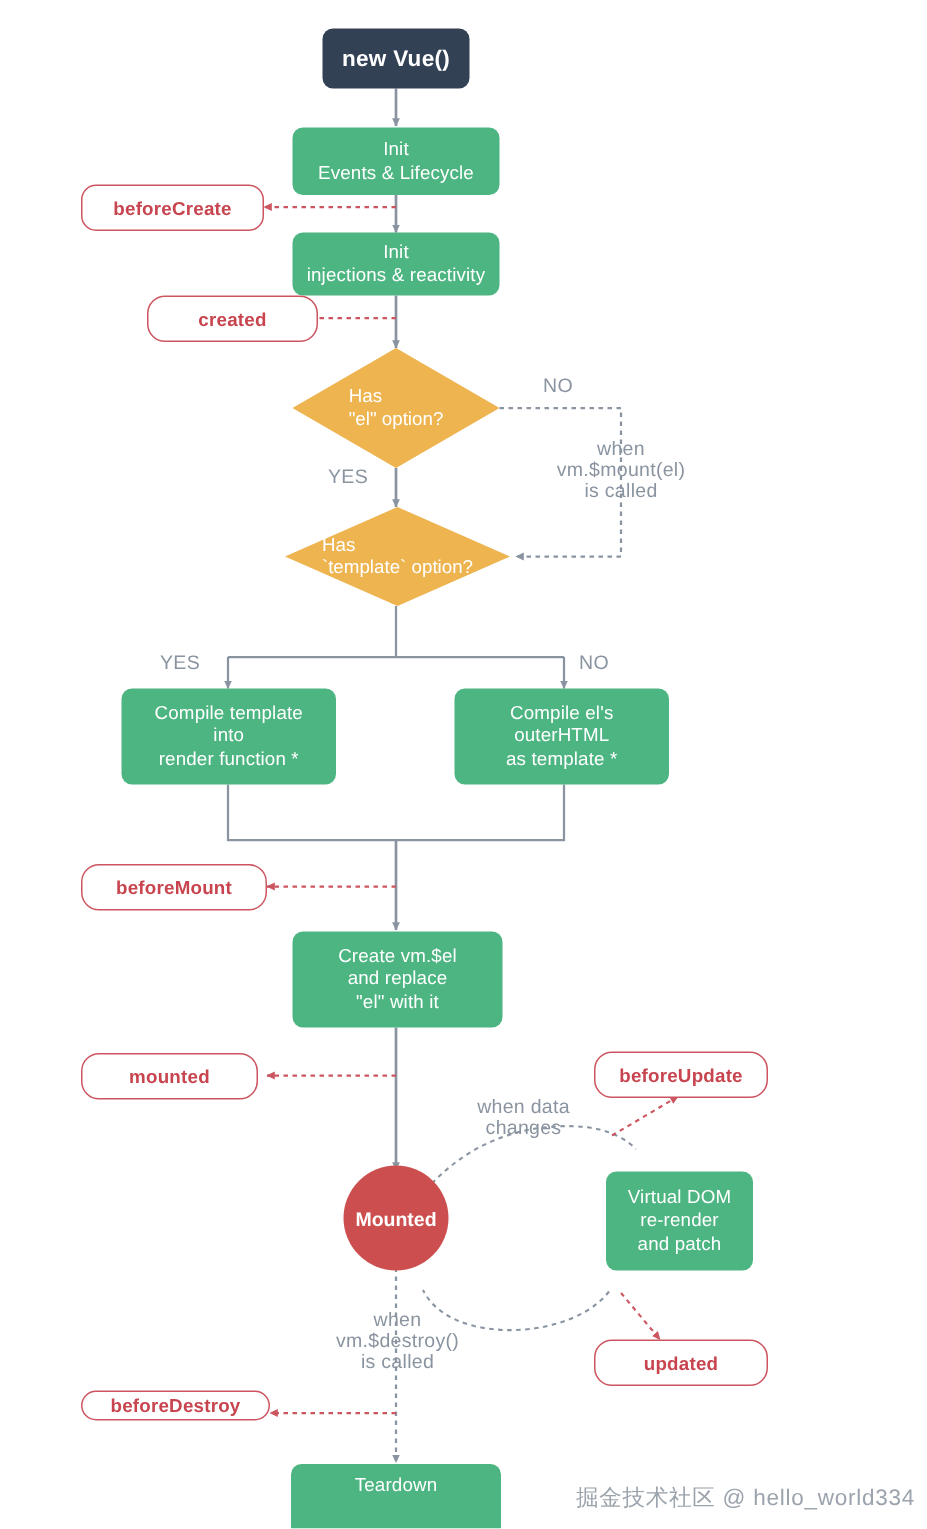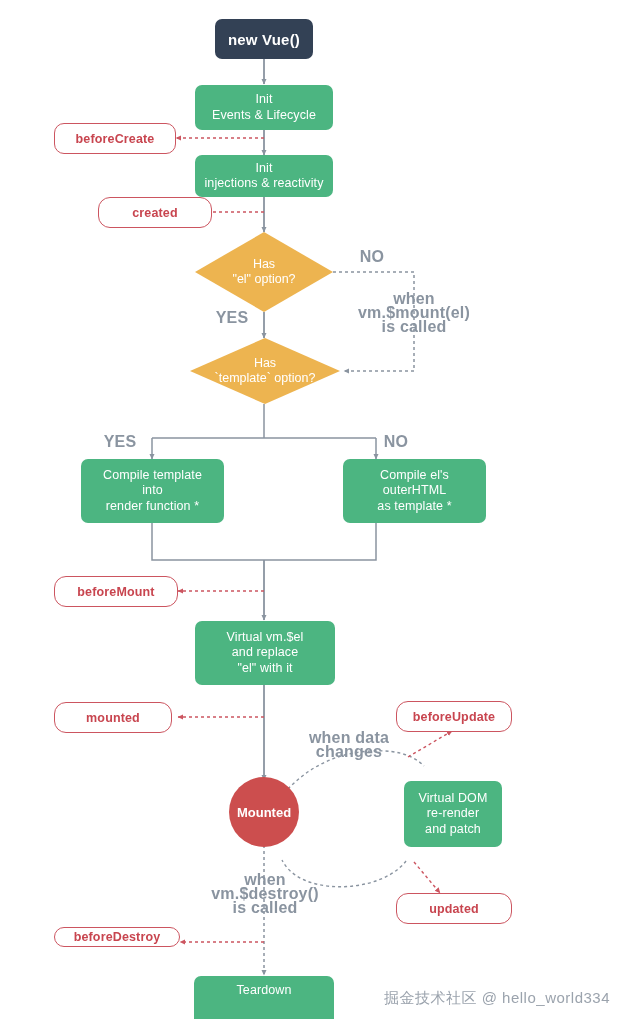--- a/index.html
+++ b/index.html
@@ -76,39 +76,39 @@
     clip-path: polygon(50% 0%, 100% 50%, 50% 100%, 0% 50%);
   }
   .diamond-label {
     position: absolute;
     left: 0; top: 0;
     width: 100%;
     height: 100%;
     display: flex;
     align-items: center;
     justify-content: center;
-    text-align: center;
+    text-align: left;
     color: #ffffff;
     font-size: 12.5px;
     line-height: 15px;
   }
   
   .circle {
     background: #CC4E4E;
     color: #ffffff;
     border-radius: 50%;
     font-size: 13px;
     font-weight: bold;
   }
   
   .edge-label {
     position: absolute;
     color: #8A94A0;
-    font-size: 16px;
-    font-weight: bold;
+    font-size: 13px;
+    font-weight: normal;
     line-height: 14px;
     text-align: center;
     z-index: 3;
     letter-spacing: 0.2px;
   }
   
   .watermark {
     position: absolute;
     right: 8px;
     bottom: 11px;
@@ -195,25 +195,25 @@
   <div class="diamond-wrap" style="left:190px; top:338px; width:150px; height:66px;">
     <div class="diamond-shape"></div>
     <div class="diamond-label" style="white-space:pre-line;">Has
 `template` option?</div>
   </div>
 
   <div class="node proc" style="left:81px; top:459px; width:143px; height:64px; white-space:pre-line;">Compile template
 into
 render function *</div>
 
-  <div class="node proc" style="left:303px; top:459px; width:143px; height:64px; white-space:pre-line;margin-left:40px;">Compile el's
+  <div class="node proc" style="left:303px; top:459px; width:143px; height:64px; white-space:pre-line;">Compile el's
 outerHTML
 as template *</div>
 
-  <div class="node proc" style="left:195px; top:621px; width:140px; height:64px; white-space:pre-line;">Virtual vm.$el
+  <div class="node proc" style="left:195px; top:621px; width:140px; height:64px; white-space:pre-line;">Create vm.$el
 and replace
 "el" with it</div>
 
   <div class="node circle" style="left:229px; top:777px; width:70px; height:70px;">Mounted</div>
 
   <div class="node proc" style="left:368px; top:781px; width:98px; height:66px; white-space:pre-line;margin-left:36px;">Virtual DOM
 re-render
 and patch</div>
 
   <div class="node proc" style="left:194px; top:976px; width:140px; height:64px; align-items:flex-start; padding-top:7px; white-space:pre-line;">Teardown</div>

